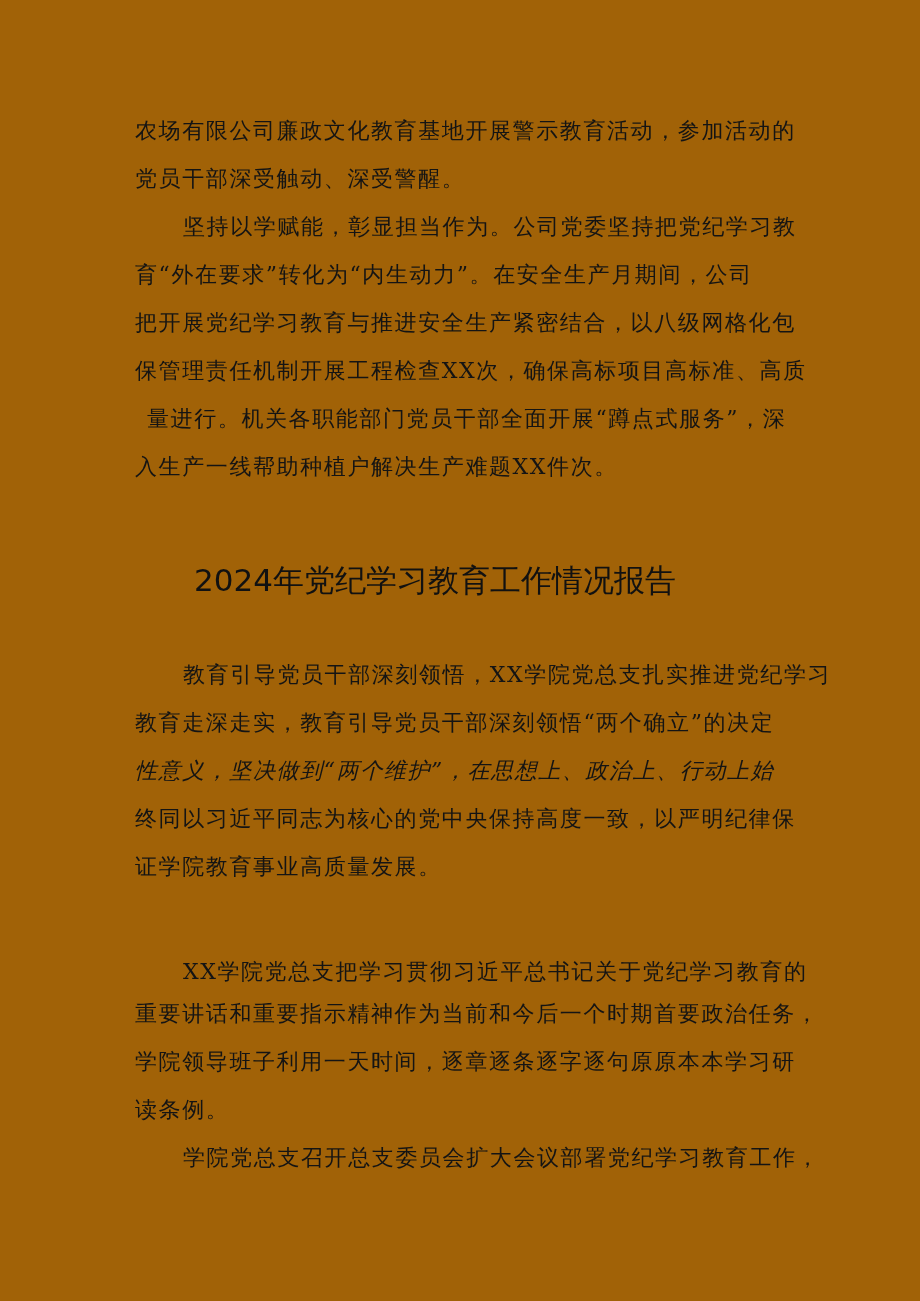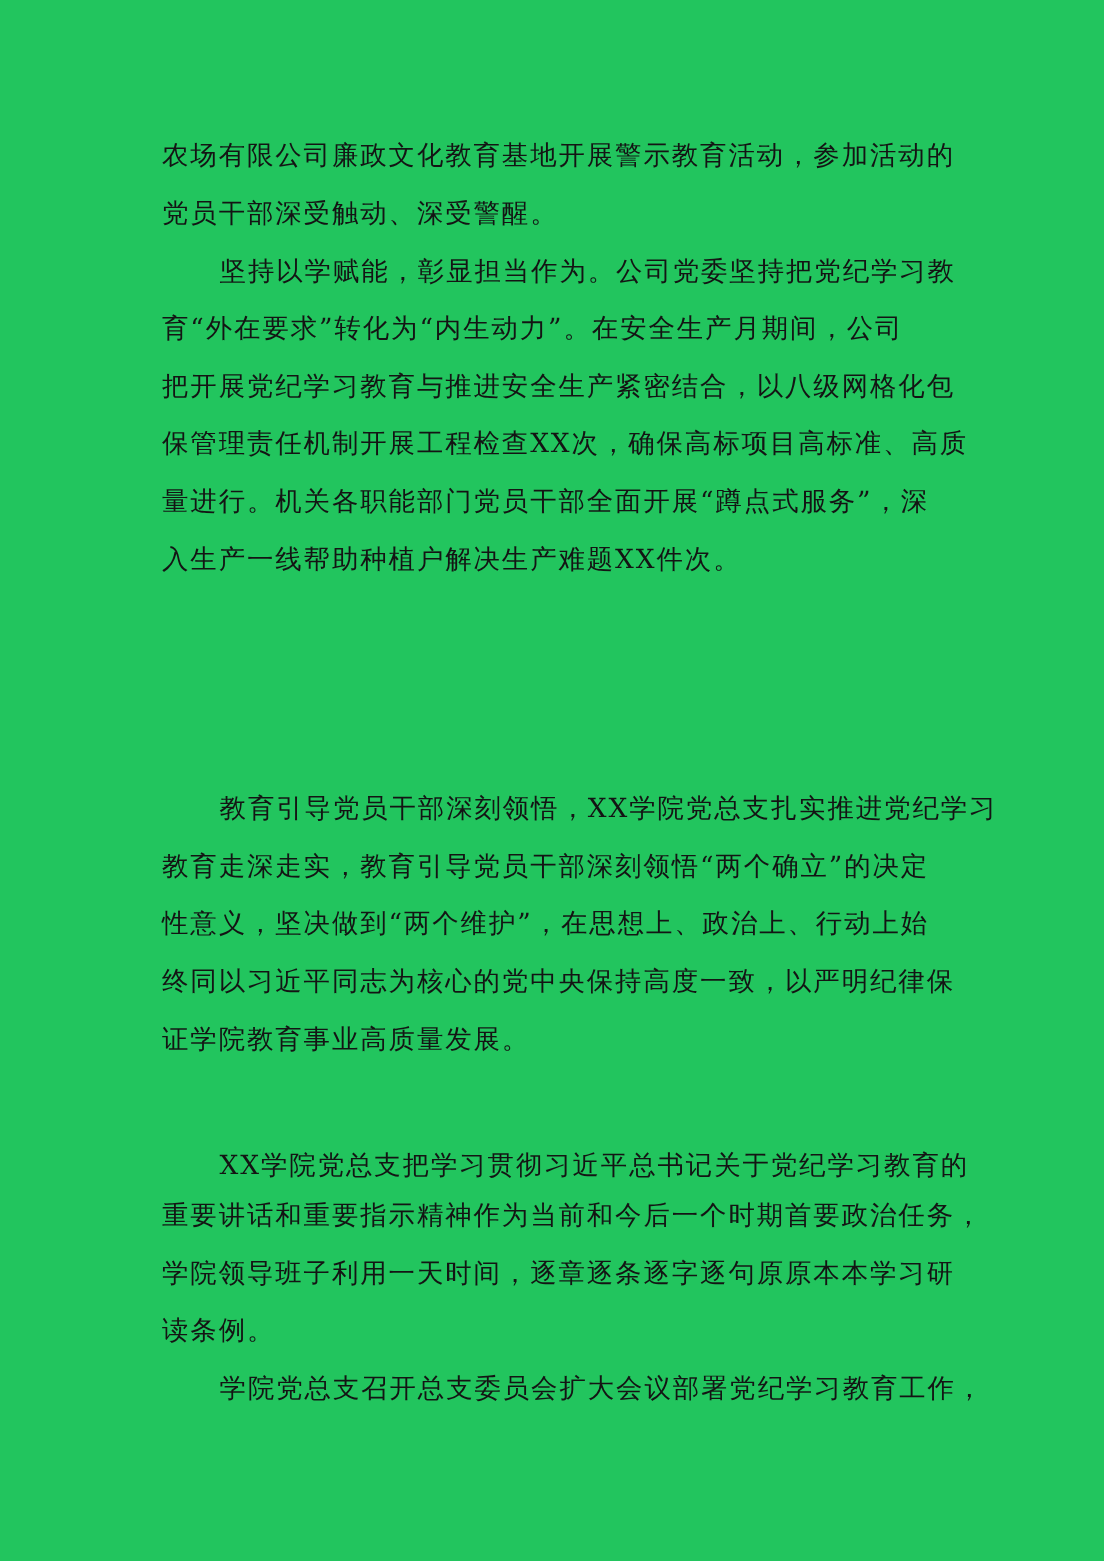--- a/index.html
+++ b/index.html
@@ -12,21 +12,21 @@
       height: 1301px;
       position: relative;
       overflow: hidden;
       color: #111111;
     }
     .page {
       position: absolute;
       left: 0; top: 0;
       width: 920px;
       height: 1301px;
-      background: #22c55e;
+      background: #a16207;
     }
     .line {
       position: absolute;
       left: 135px;
       width: 660px;
       height: 48px;
       line-height: 48px;
       font-family: "DejaVu Serif", "Liberation Serif", serif;
       font-size: 22px;
       letter-spacing: 1.6px;
@@ -68,29 +68,30 @@
   <div>
     <div class="line" style="top:107px;">农场有限公司廉政文化教育基地开展警示教育活动，参加活动的</div>
     <div class="line" style="top:155px;">党员干部深受触动、深受警醒。</div>
   </div>
 
   <div>
     <div class="line indent" style="top:203px;">坚持以学赋能，彰显担当作为。公司党委坚持把党纪学习教</div>
     <div class="line" style="top:251px;">育“外在要求”转化为“内生动力”。在安全生产月期间，公司</div>
     <div class="line" style="top:299px;">把开展党纪学习教育与推进安全生产紧密结合，以八级网格化包</div>
     <div class="line" style="top:347px;">保管理责任机制开展工程检查XX次，确保高标项目高标准、高质</div>
-    <div class="line" style="top:395px;">量进行。机关各职能部门党员干部全面开展“蹲点式服务”，深</div>
+    <div class="line" style="top:395px;margin-left:12px;">量进行。机关各职能部门党员干部全面开展“蹲点式服务”，深</div>
     <div class="line" style="top:443px;">入生产一线帮助种植户解决生产难题XX件次。</div>
   </div>
 
+  <h1 class="title" style="margin:0;">2024年党纪学习教育工作情况报告</h1>
 
   <div>
     <div class="line indent" style="top:651px;">教育引导党员干部深刻领悟，XX学院党总支扎实推进党纪学习</div>
     <div class="line" style="top:699px;">教育走深走实，教育引导党员干部深刻领悟“两个确立”的决定</div>
-    <div class="line" style="top:747px;">性意义，坚决做到“两个维护”，在思想上、政治上、行动上始</div>
+    <div class="line" style="top:747px;font-style:italic;">性意义，坚决做到“两个维护”，在思想上、政治上、行动上始</div>
     <div class="line" style="top:795px;text-align:center;">终同以习近平同志为核心的党中央保持高度一致，以严明纪律保</div>
     <div class="line" style="top:843px;">证学院教育事业高质量发展。</div>
   </div>
 
 
   <div>
     <div class="line indent" style="top:948px;">XX学院党总支把学习贯彻习近平总书记关于党纪学习教育的</div>
     <div class="line" style="top:990px;">重要讲话和重要指示精神作为当前和今后一个时期首要政治任务，</div>
     <div class="line" style="top:1038px;">学院领导班子利用一天时间，逐章逐条逐字逐句原原本本学习研</div>
     <div class="line" style="top:1086px;">读条例。</div>

